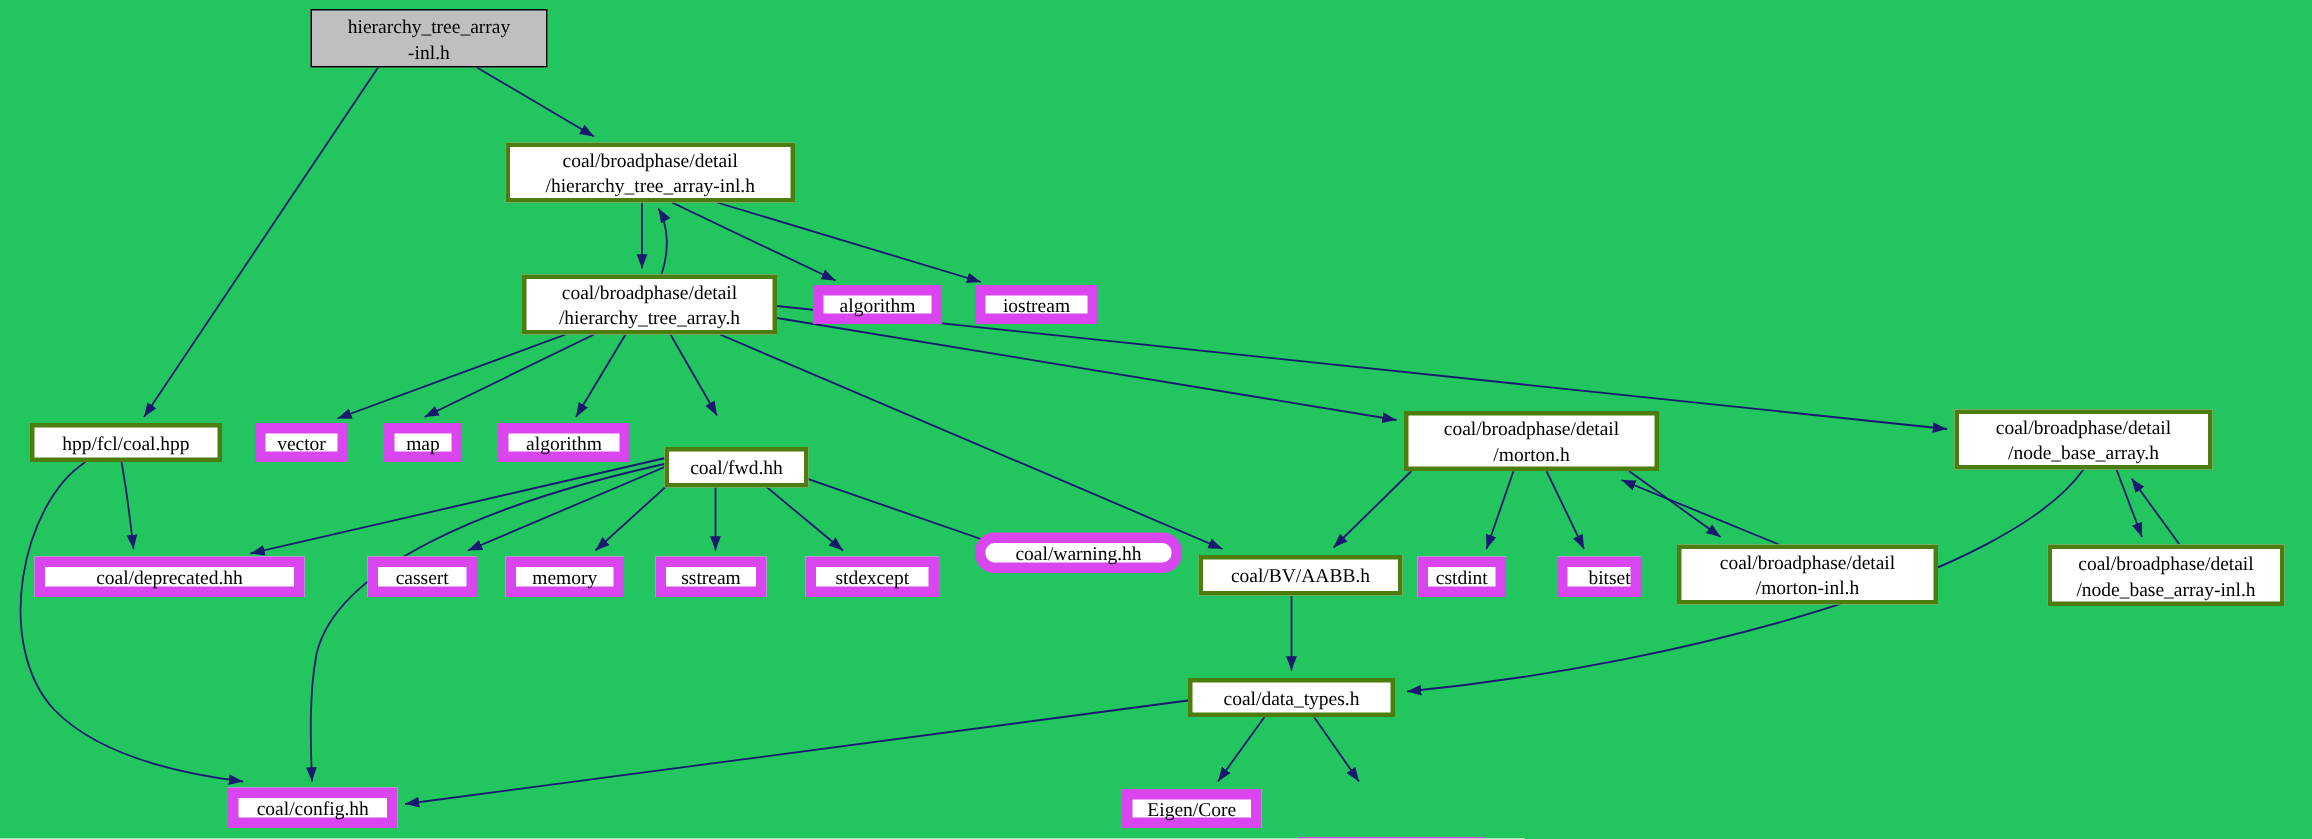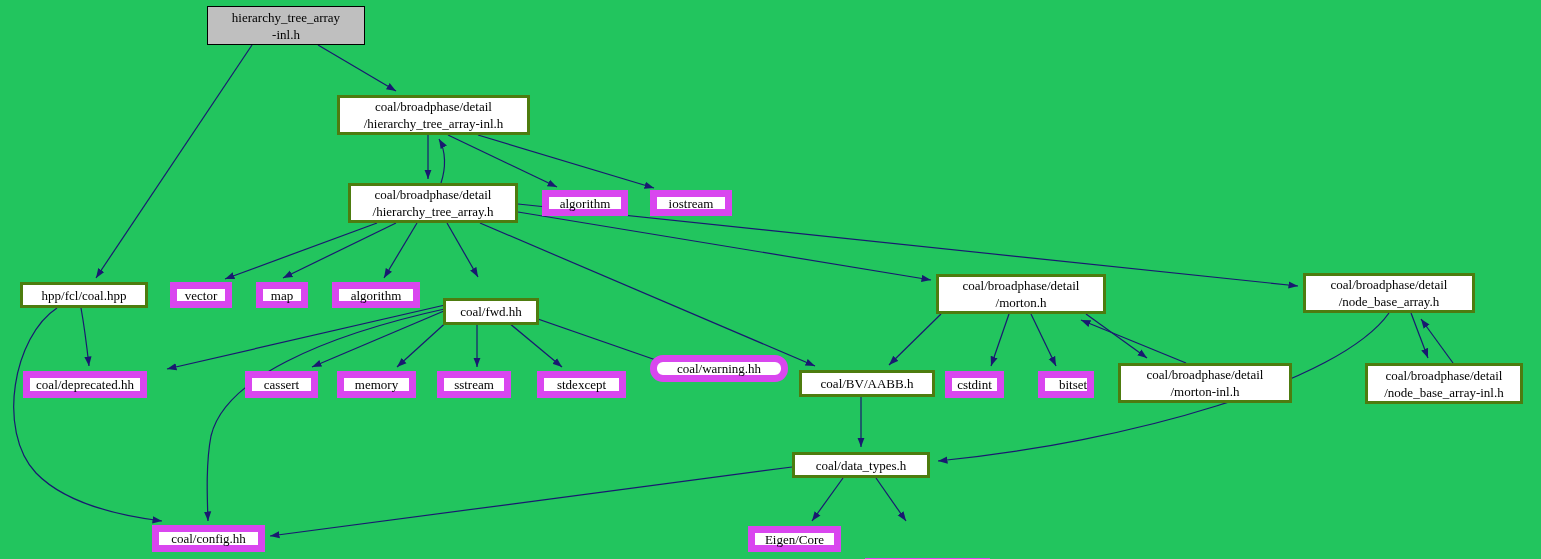--- a/index.html
+++ b/index.html
@@ -87,21 +87,21 @@
   <div class="node linked" style="left:20px;top:282px;width:128px;height:26px;">hpp/fcl/coal.hpp</div>
   <div class="node" style="left:170px;top:282px;width:62px;height:26px;">vector</div>
   <div class="node" style="left:256px;top:282px;width:52px;height:26px;">map</div>
   <div class="node" style="left:332px;top:282px;width:88px;height:26px;">algorithm</div>
   <div class="node linked" style="left:443px;top:298px;width:96px;height:27px;">coal/fwd.hh</div>
   <div class="node linked" style="left:936px;top:274px;width:170px;height:40px;">coal/broadphase/detail
 /morton.h</div>
   <div class="node linked" style="left:1303px;top:273px;width:172px;height:40px;">coal/broadphase/detail
 /node_base_array.h</div>
 
-  <div class="node" style="left:23px;top:371px;width:124px;height:27px;">coal/deprecated.hh</div>
+  <div class="node" style="left:23px;top:371px;width:180px;height:27px;">coal/deprecated.hh</div>
   <div class="node" style="left:245px;top:371px;width:73px;height:27px;">cassert</div>
   <div class="node" style="left:337px;top:371px;width:79px;height:27px;">memory</div>
   <div class="node" style="left:437px;top:371px;width:74px;height:27px;">sstream</div>
   <div class="node" style="left:537px;top:371px;width:89px;height:27px;">stdexcept</div>
   <div class="node" style="left:650px;top:355px;width:138px;height:27px;border-radius:13px;">coal/warning.hh</div>
   <div class="node linked" style="left:799px;top:370px;width:136px;height:27px;">coal/BV/AABB.h</div>
   <div class="node" style="left:945px;top:371px;width:59px;height:27px;">cstdint</div>
   <div class="node" style="left:1038px;top:371px;width:56px;height:27px;padding-left:16px;">bitset</div>
   <div class="node linked" style="left:1118px;top:363px;width:174px;height:40px;">coal/broadphase/detail
 /morton-inl.h</div>

